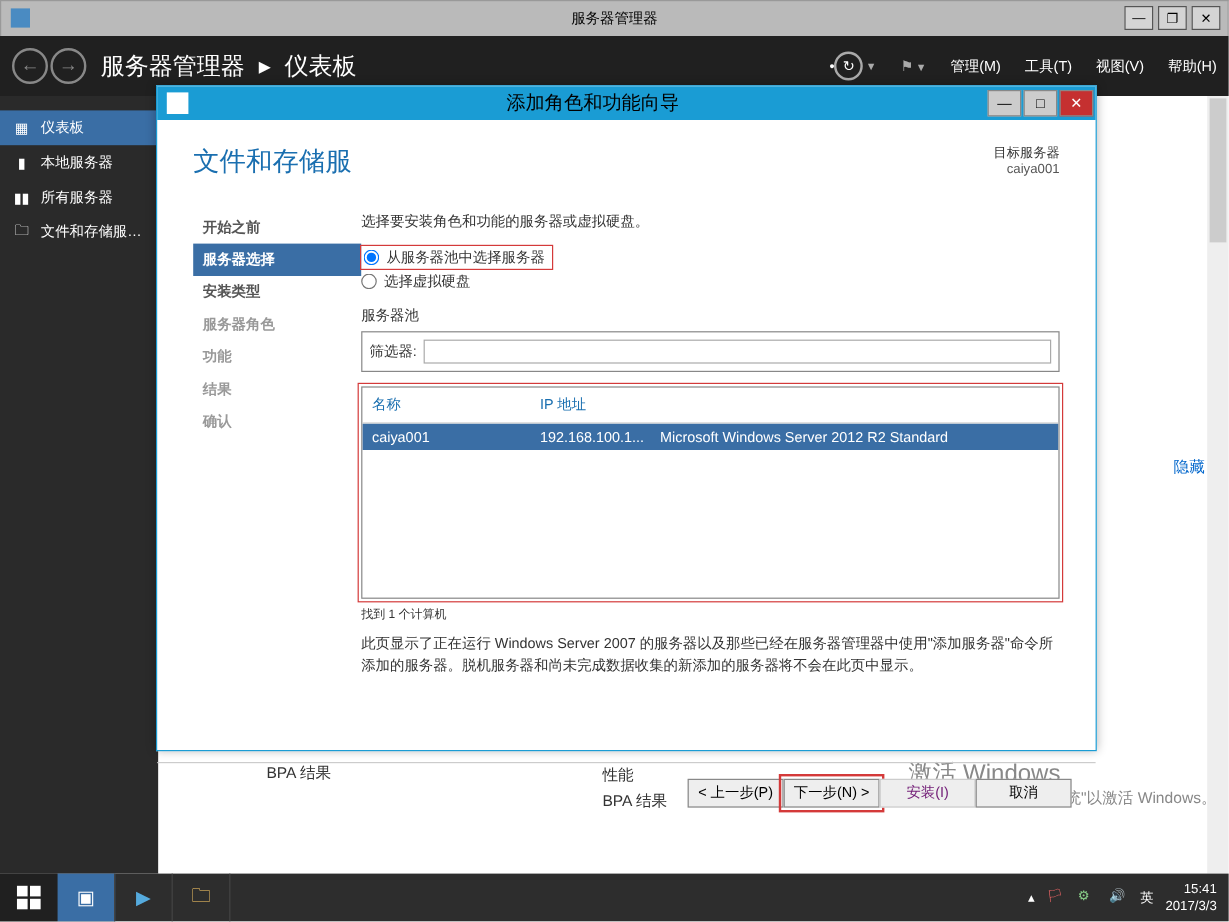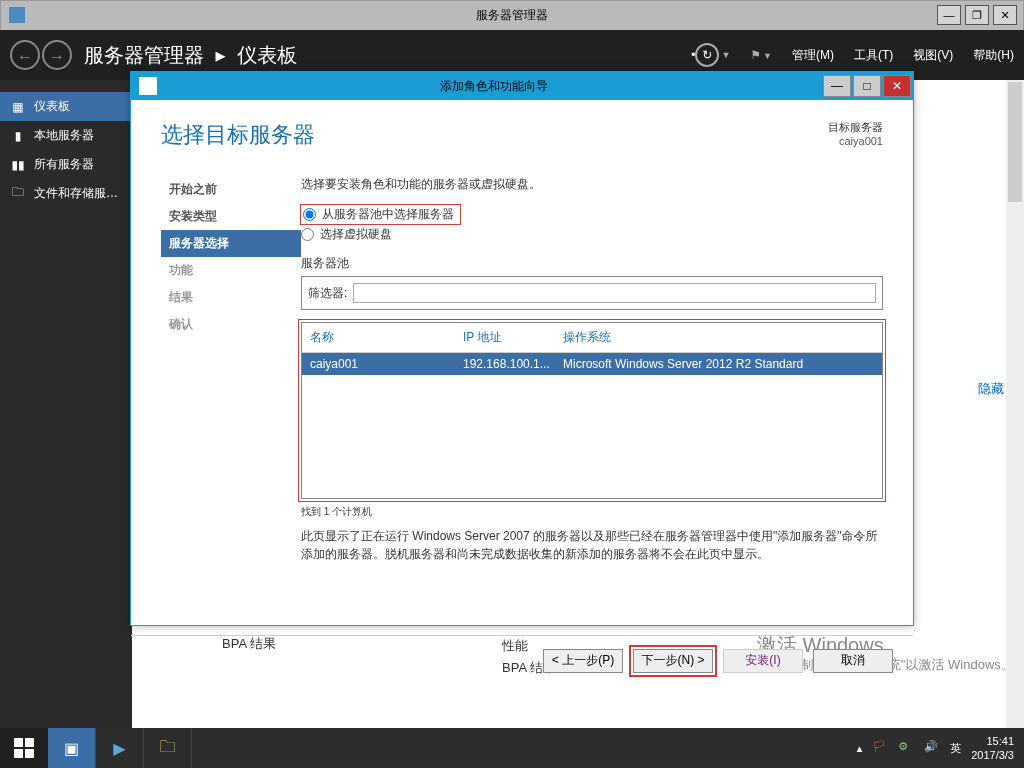--- a/index.html
+++ b/index.html
@@ -44,21 +44,21 @@
 .taskbar .tb-item { width: 48px; height: 40px; display:flex; align-items:center; justify-content:center; color:#fff; border-right:1px solid #444;}
 .taskbar .tb-item.sm { background:#3a6ea5; }
 .taskbar .tray { margin-left:auto; display:flex; align-items:center; gap:10px; padding-right:10px; color:#fff; font-size:11px;}
 .taskbar .tray .tray-icon { width:16px; height:16px; }
 .taskbar .clock { text-align:right; line-height:14px;}
 
 
 .wizard { position: absolute; left: 130px; top: 71px; width: 784px; height: 555px; background: #fff; border: 1px solid #1a9cd4; box-shadow: 0 0 8px rgba(0,0,0,0.3); z-index: 100; }
 .wizard-titlebar { height: 28px; background: #1a9cd4; display: flex; align-items: center; position: relative; }
 .wizard-titlebar .w-icon { width: 18px; height: 18px; margin: 0 8px; background:#fff; }
-.wizard-titlebar .w-title { flex:1; text-align:center; color:#000; font-size:12px; }
+.wizard-titlebar .w-title { flex:1; text-align:center; color:#000; font-size:16px; }
 .wizard-titlebar .w-controls { display:flex; }
 .wizard-titlebar .w-btn { width:28px; height:22px; background:#ccc; border:1px solid #888; margin-right:2px; display:flex; align-items:center; justify-content:center; font-size:12px; cursor:pointer;}
 .wizard-titlebar .w-btn.close { background:#c53030; color:#fff;}
 
 .wizard-body { display:flex; height: calc(100% - 28px - 50px); }
 .wizard-head-area { padding: 20px 30px 10px 30px; }
 .wizard-main-title { font-size: 22px; color: #1a6fb0; font-weight:300; }
 .wizard-target { position:absolute; right:30px; top:48px; text-align:right; font-size:11px; color:#555;}
 .wizard-target .lbl { color:#333;}
 
@@ -74,30 +74,30 @@
 .radio-row input { margin:0;}
 .radio-row.highlighted { outline: 1px solid #d43a3a; display:inline-flex; padding:1px 6px 1px 2px;}
 
 .pool-label { margin-top:8px; margin-bottom:4px;}
 .filter-box { border:1px solid #888; padding:6px; display:flex; align-items:center; gap:6px; margin-bottom:12px;}
 .filter-box input { flex:1; border:1px solid #aaa; height:20px; padding:0 4px; font-size:12px;}
 
 .server-table { border:1px solid #888; outline: 1px solid #d43a3a; outline-offset: 2px;}
 .server-table .thead { display:flex; padding:6px 8px; font-size:12px; color:#1a6fb0; border-bottom:1px solid #ccc;}
 .server-table .col-name { width: 140px;}
-.server-table .col-ip { width: 100px; margin-left: 13px;}
+.server-table .col-ip { width: 100px;}
 .server-table .col-os { flex:1;}
 .server-table .tbody { height: 145px; overflow:auto;}
 .server-table .row { display:flex; padding:4px 8px; font-size:12px;}
 .server-table .row.selected { background:#3a6ea5; color:#fff;}
 
 .found-text { margin-top:6px; font-size:10px;}
 .footnote { margin-top:8px; font-size:12px; color:#333; line-height:18px;}
 
-.wizard-footer { height:50px; border-top:1px solid #ccc; display:flex; align-items:center; justify-content:flex-end; gap:10px; padding:0 20px;}
+.wizard-footer { height:50px; border-top:1px solid #ccc; display:flex; align-items:center; justify-content:flex-end; padding:0 20px;}
 .wizard-footer button { min-width:80px; height:24px; font-size:12px; background:#eee; border:1px solid #888; cursor:pointer;}
 .wizard-footer button:disabled { color:#701a75; border-color:#ccc; cursor:default;}
 .wizard-footer button.highlighted { outline:2px solid #d43a3a; outline-offset:2px;}
 
 
 .main-scroll { position:absolute; right:0; top:80px; bottom:40px; width:18px; background:#eee;}
 .main-scroll .thumb { position:absolute; top:2px; left:2px; right:2px; height:120px; background:#ccc;}
 </style>
 </head>
 <body>
@@ -174,32 +174,33 @@
     <span class="w-icon"></span>
     <span class="w-title">添加角色和功能向导</span>
     <div class="w-controls">
       <div class="w-btn">—</div>
       <div class="w-btn">□</div>
       <div class="w-btn close">✕</div>
     </div>
   </div>
 
   <div class="wizard-head-area">
-    <div class="wizard-main-title">选择目标服务器</div>
+    <div class="wizard-main-title">文件和存储服</div>
     <div class="wizard-target">
       <div class="lbl">目标服务器</div>
       <div>caiya001</div>
     </div>
   </div>
 
   <div class="wizard-body">
     <div class="wizard-steps">
       <div class="step done">开始之前</div>
+      <div class="step active">服务器选择</div>
       <div class="step done">安装类型</div>
-      <div class="step active">服务器选择</div>
+      <div class="step">服务器角色</div>
       <div class="step">功能</div>
       <div class="step">结果</div>
       <div class="step">确认</div>
     </div>
 
     <div class="wizard-content">
       <div class="instruction">选择要安装角色和功能的服务器或虚拟硬盘。</div>
       <div class="radio-group">
         <label class="radio-row highlighted">
           <input type="radio" name="sel" checked="" style="">
@@ -212,21 +213,20 @@
       </div>
       <div class="pool-label">服务器池</div>
       <div class="filter-box">
         <span>筛选器:</span>
         <input type="text" value="" style="">
       </div>
       <div class="server-table">
         <div class="thead">
           <div class="col-name">名称</div>
           <div class="col-ip">IP 地址</div>
-          <div class="col-os">操作系统</div>
         </div>
         <div class="tbody">
           <div class="row selected">
             <div class="col-name">caiya001</div>
             <div class="col-ip">192.168.100.1...</div>
             <div class="col-os">Microsoft Windows Server 2012 R2 Standard</div>
           </div>
         </div>
       </div>
       <div class="found-text">找到 1 个计算机</div>

